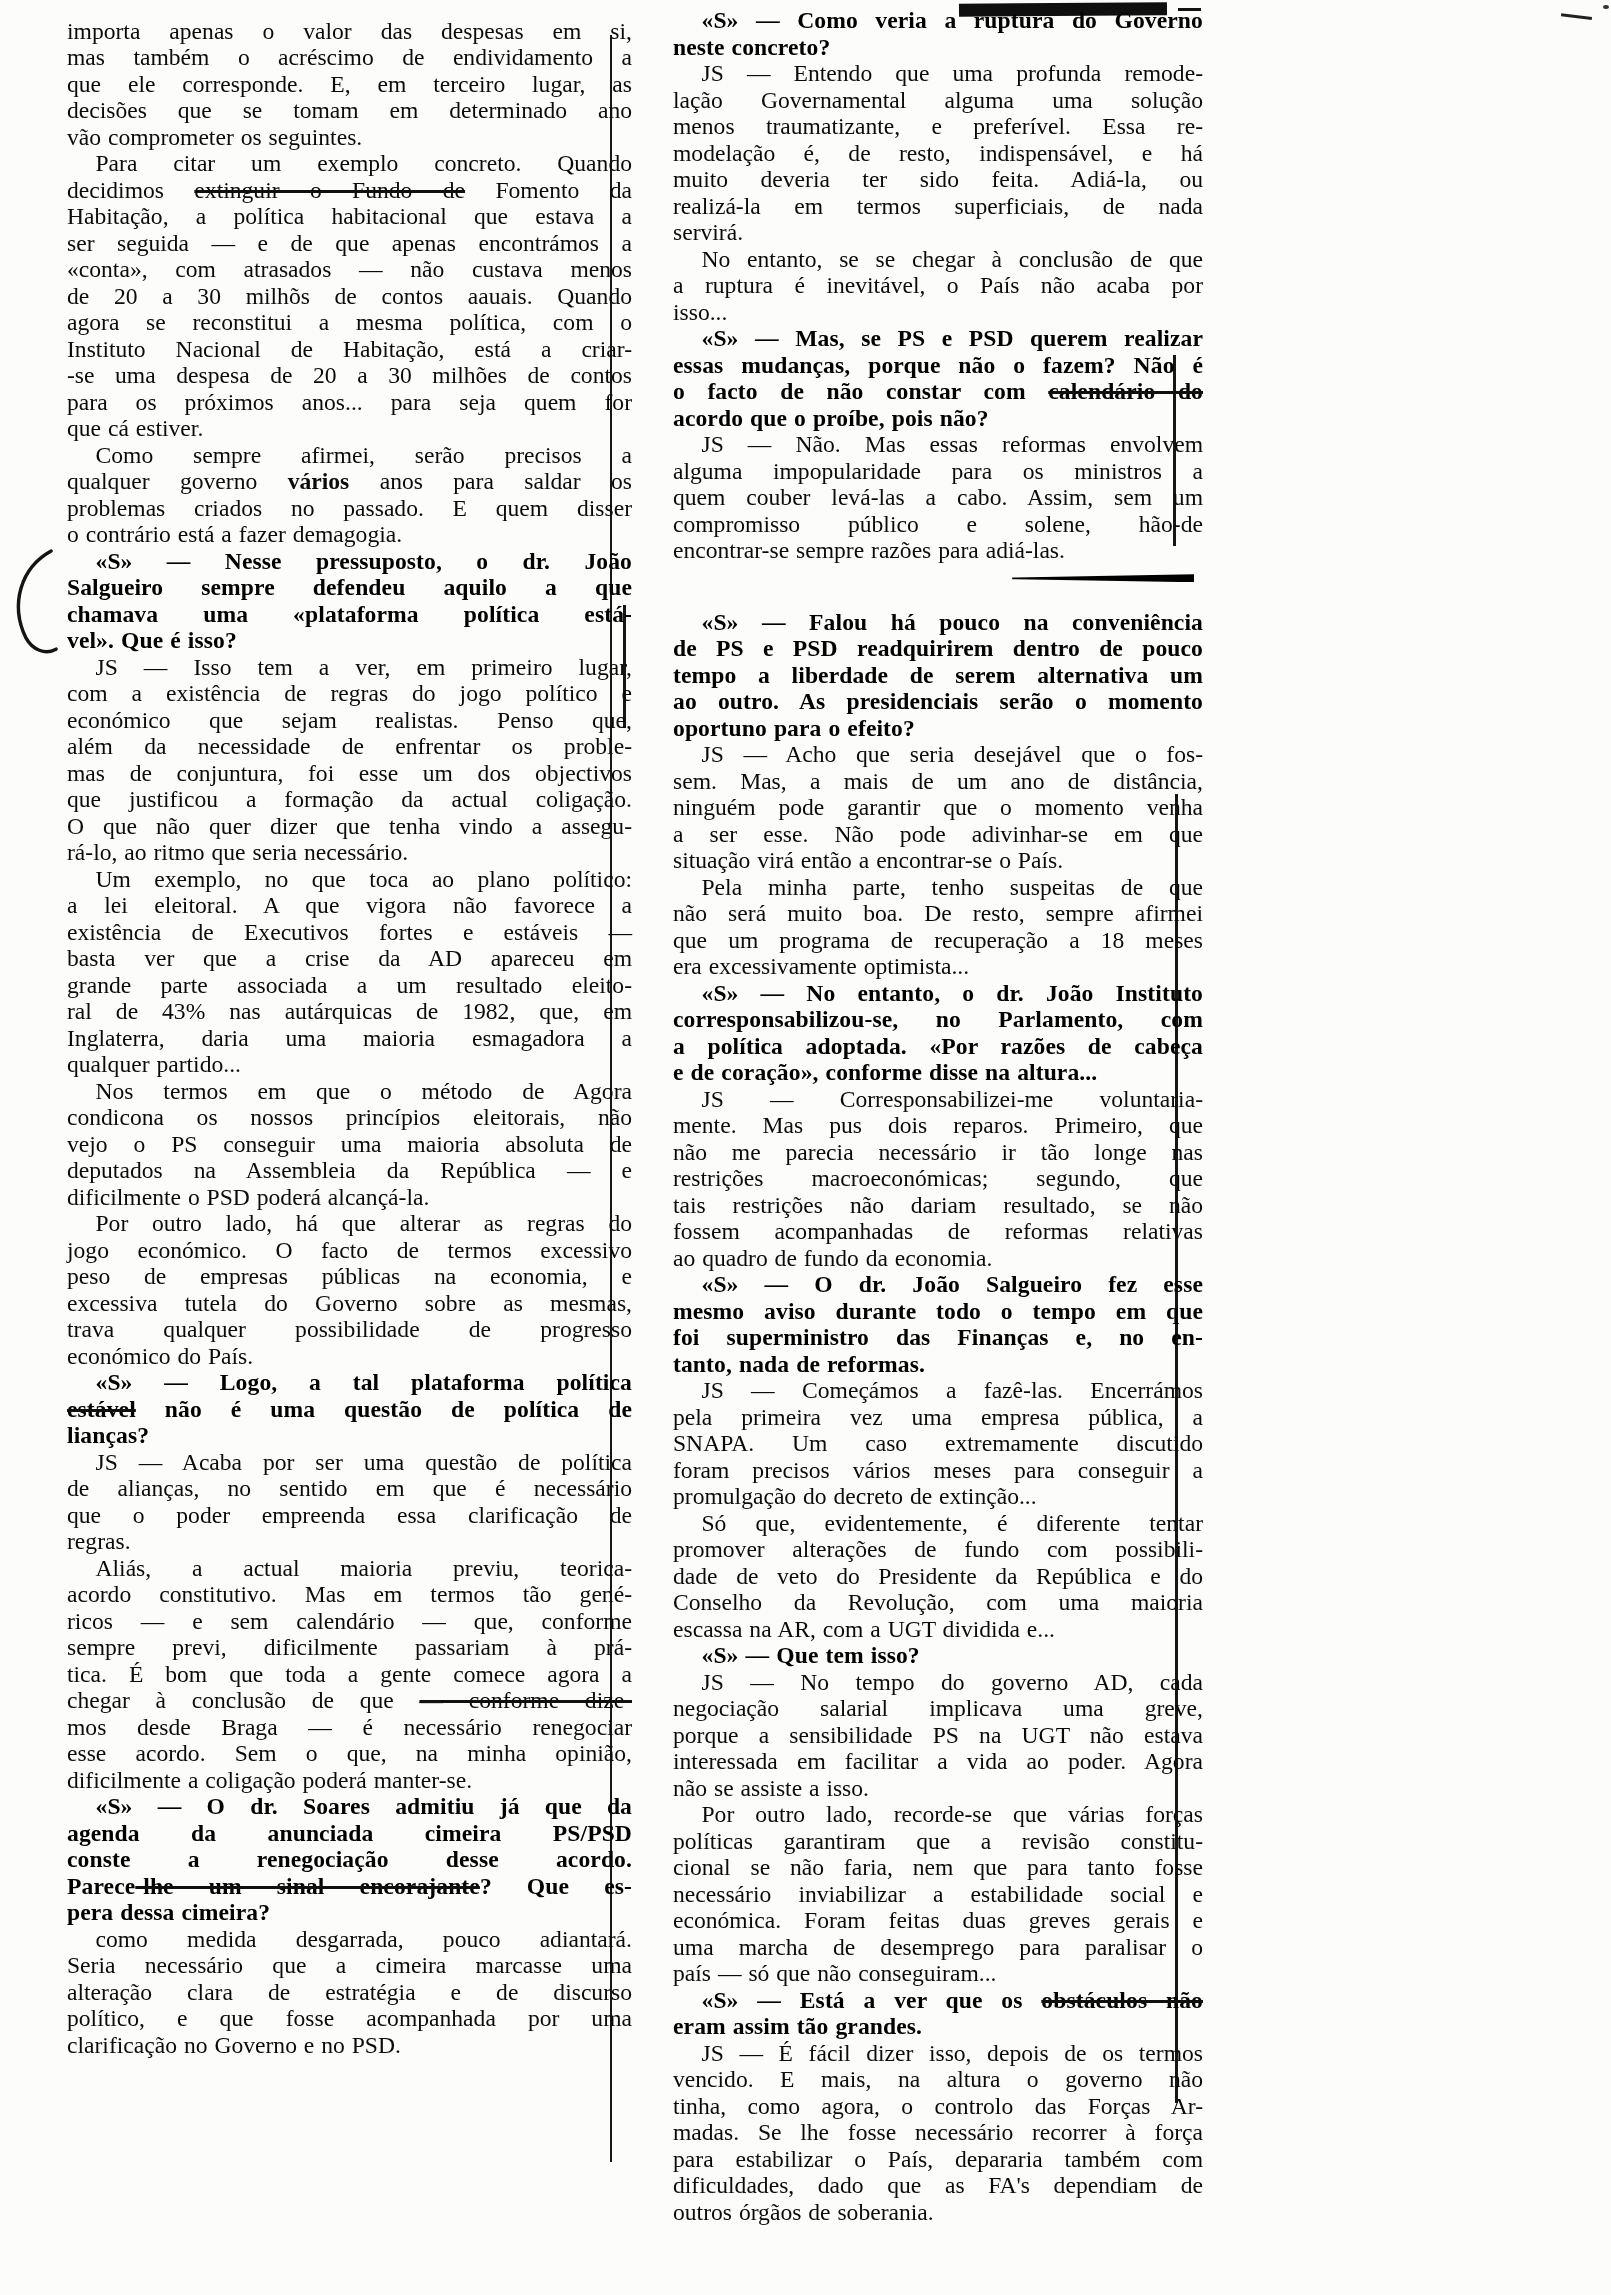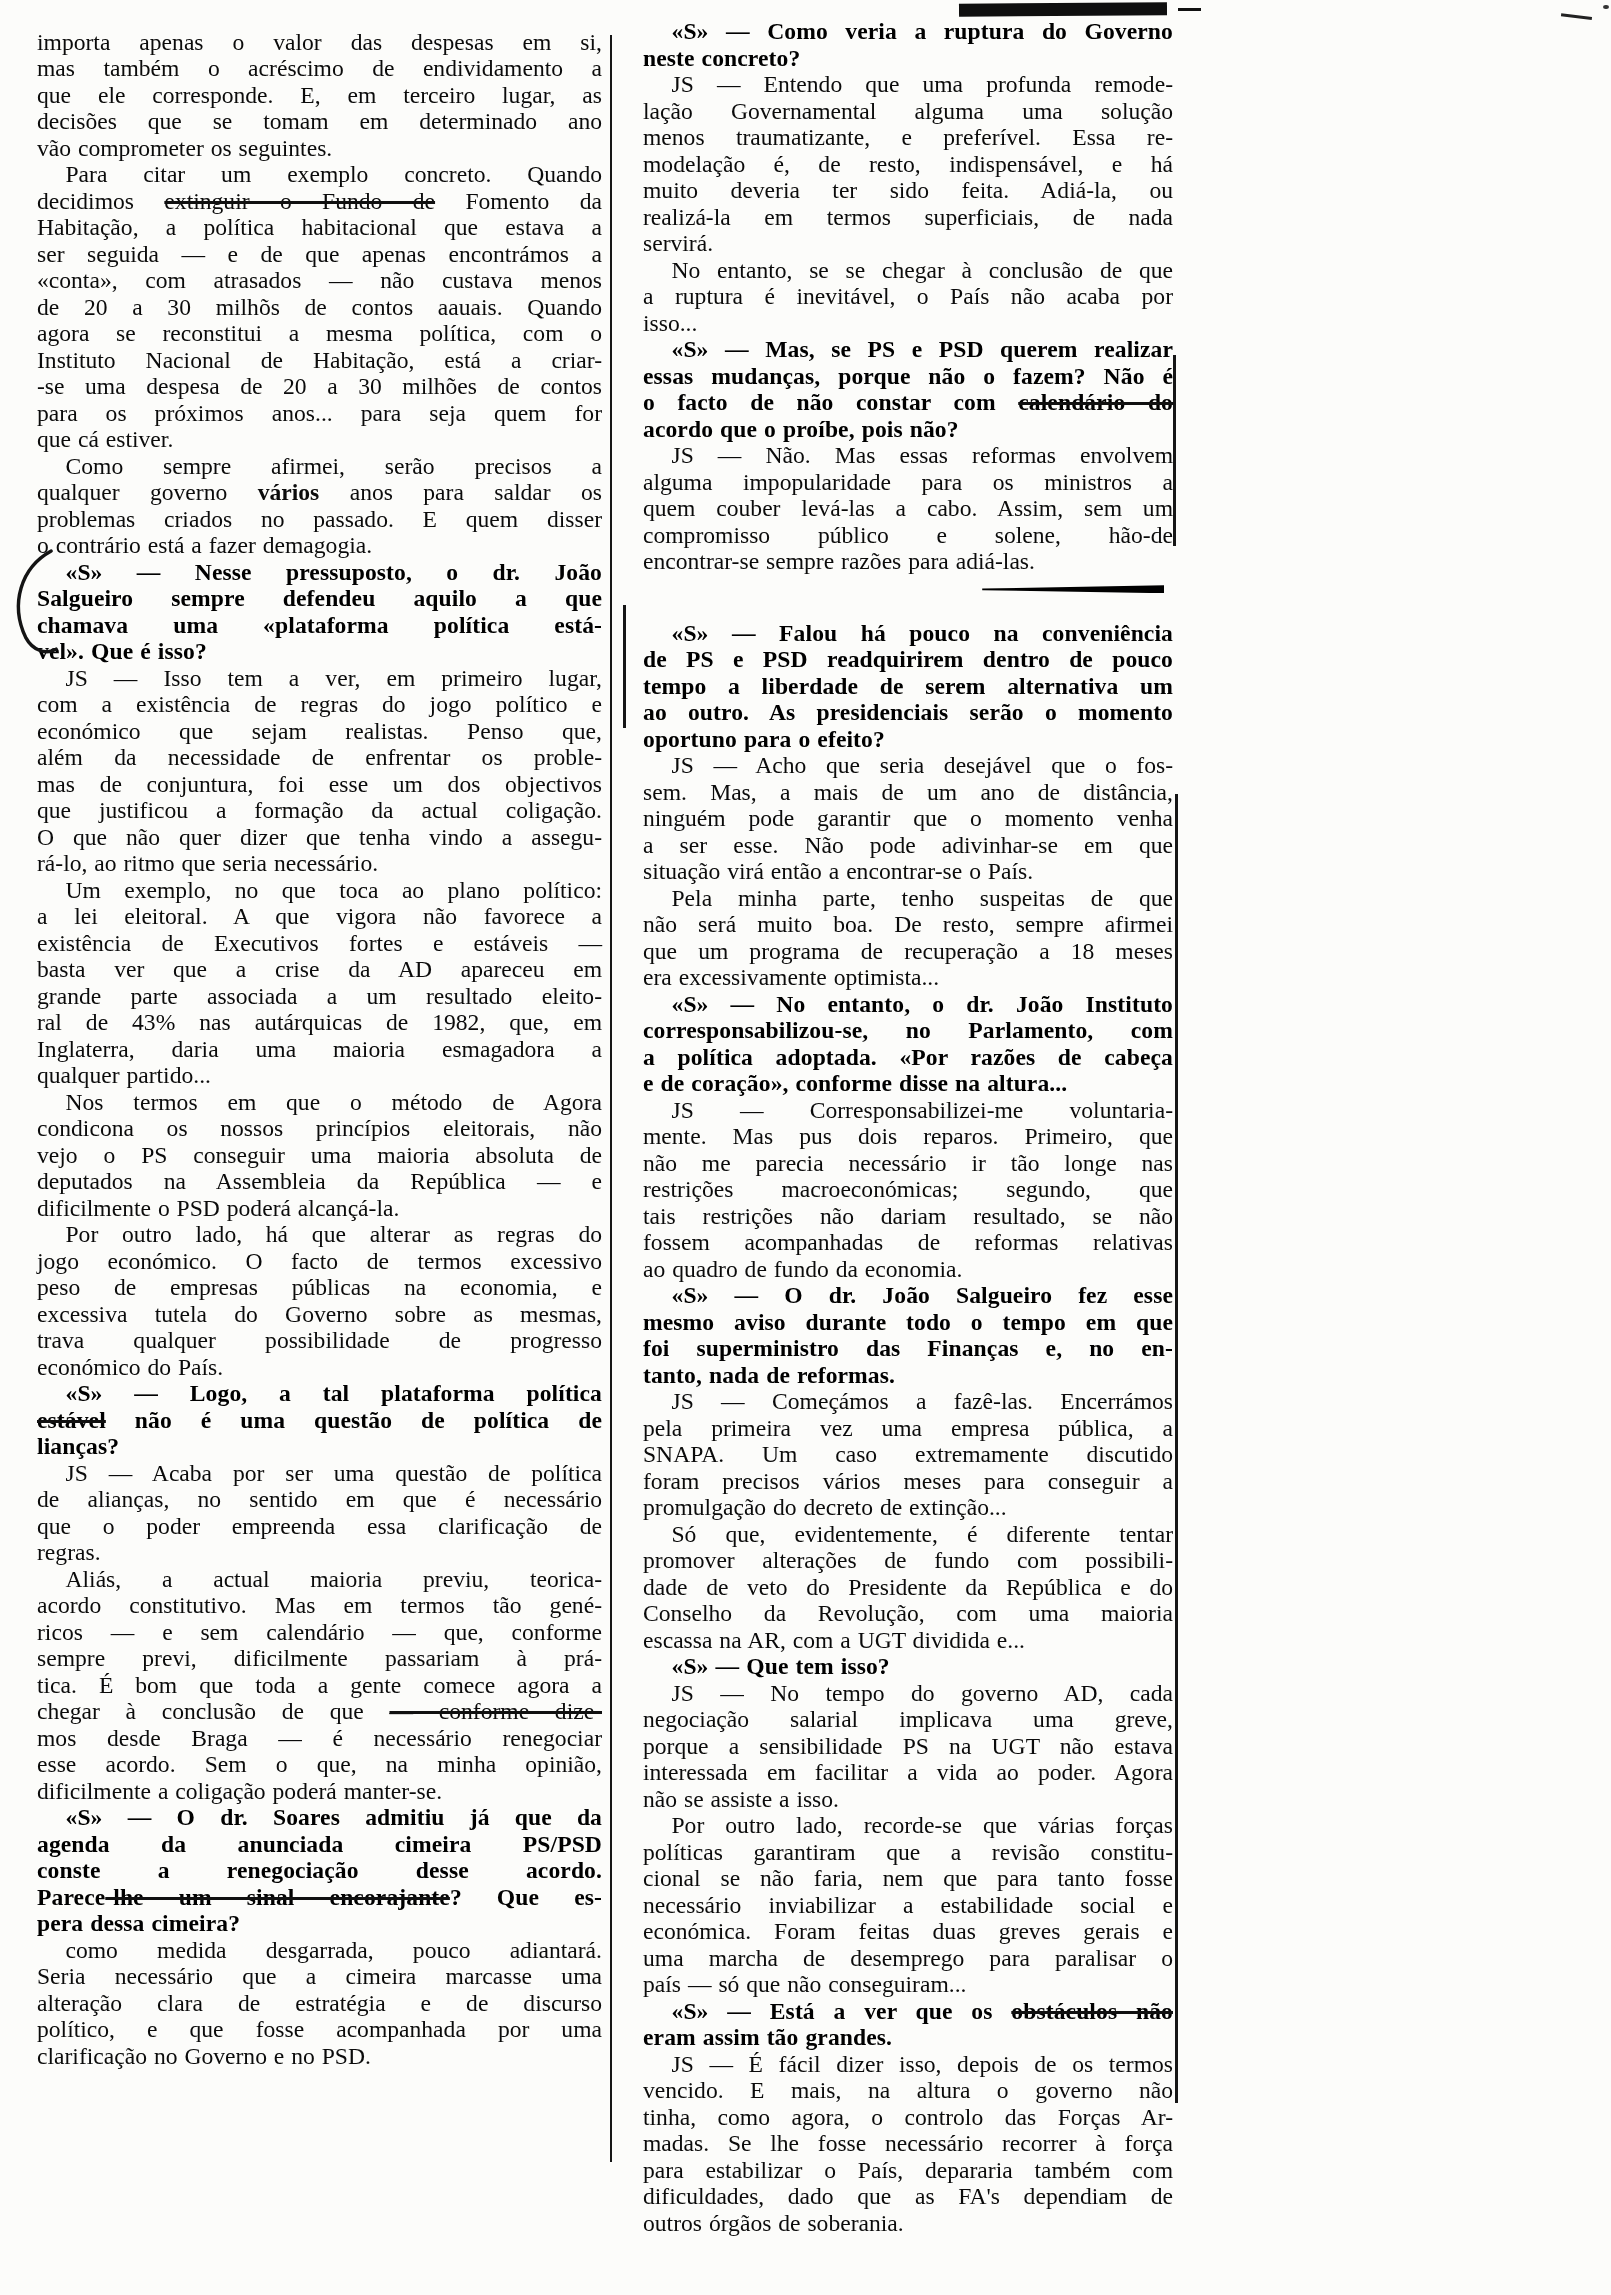--- a/index.html
+++ b/index.html
@@ -1,21 +1,21 @@
 <!DOCTYPE html>
 <html style="font-size:7.9px"><head>
 <meta charset="utf-8">
 <style>
   html,body{margin:0;padding:0;}
   body{
     width:1612px;height:2295px;position:relative;overflow:hidden;
     background:#fcfcfa;color:#0b0b0b;
     font-family:"Liberation Serif", serif;
   }
-  .column{position:absolute;top:16px;}
+  .column{position:absolute;top:5px;margin-left:30px;}
   .column.left{left:37px;width:565px;padding-top:12.8px;}
   .column.right{left:643px;width:530px;padding-top:2px;}
   .para{margin:0;}
   .line{
     font-size:23.6px;line-height:26.5px;
     text-align:justify;text-align-last:justify;
     white-space:normal;word-spacing:1px;
   }
   .line.last{text-align-last:left;}
   .para.indent .line:first-child{text-indent:28.5px;}

